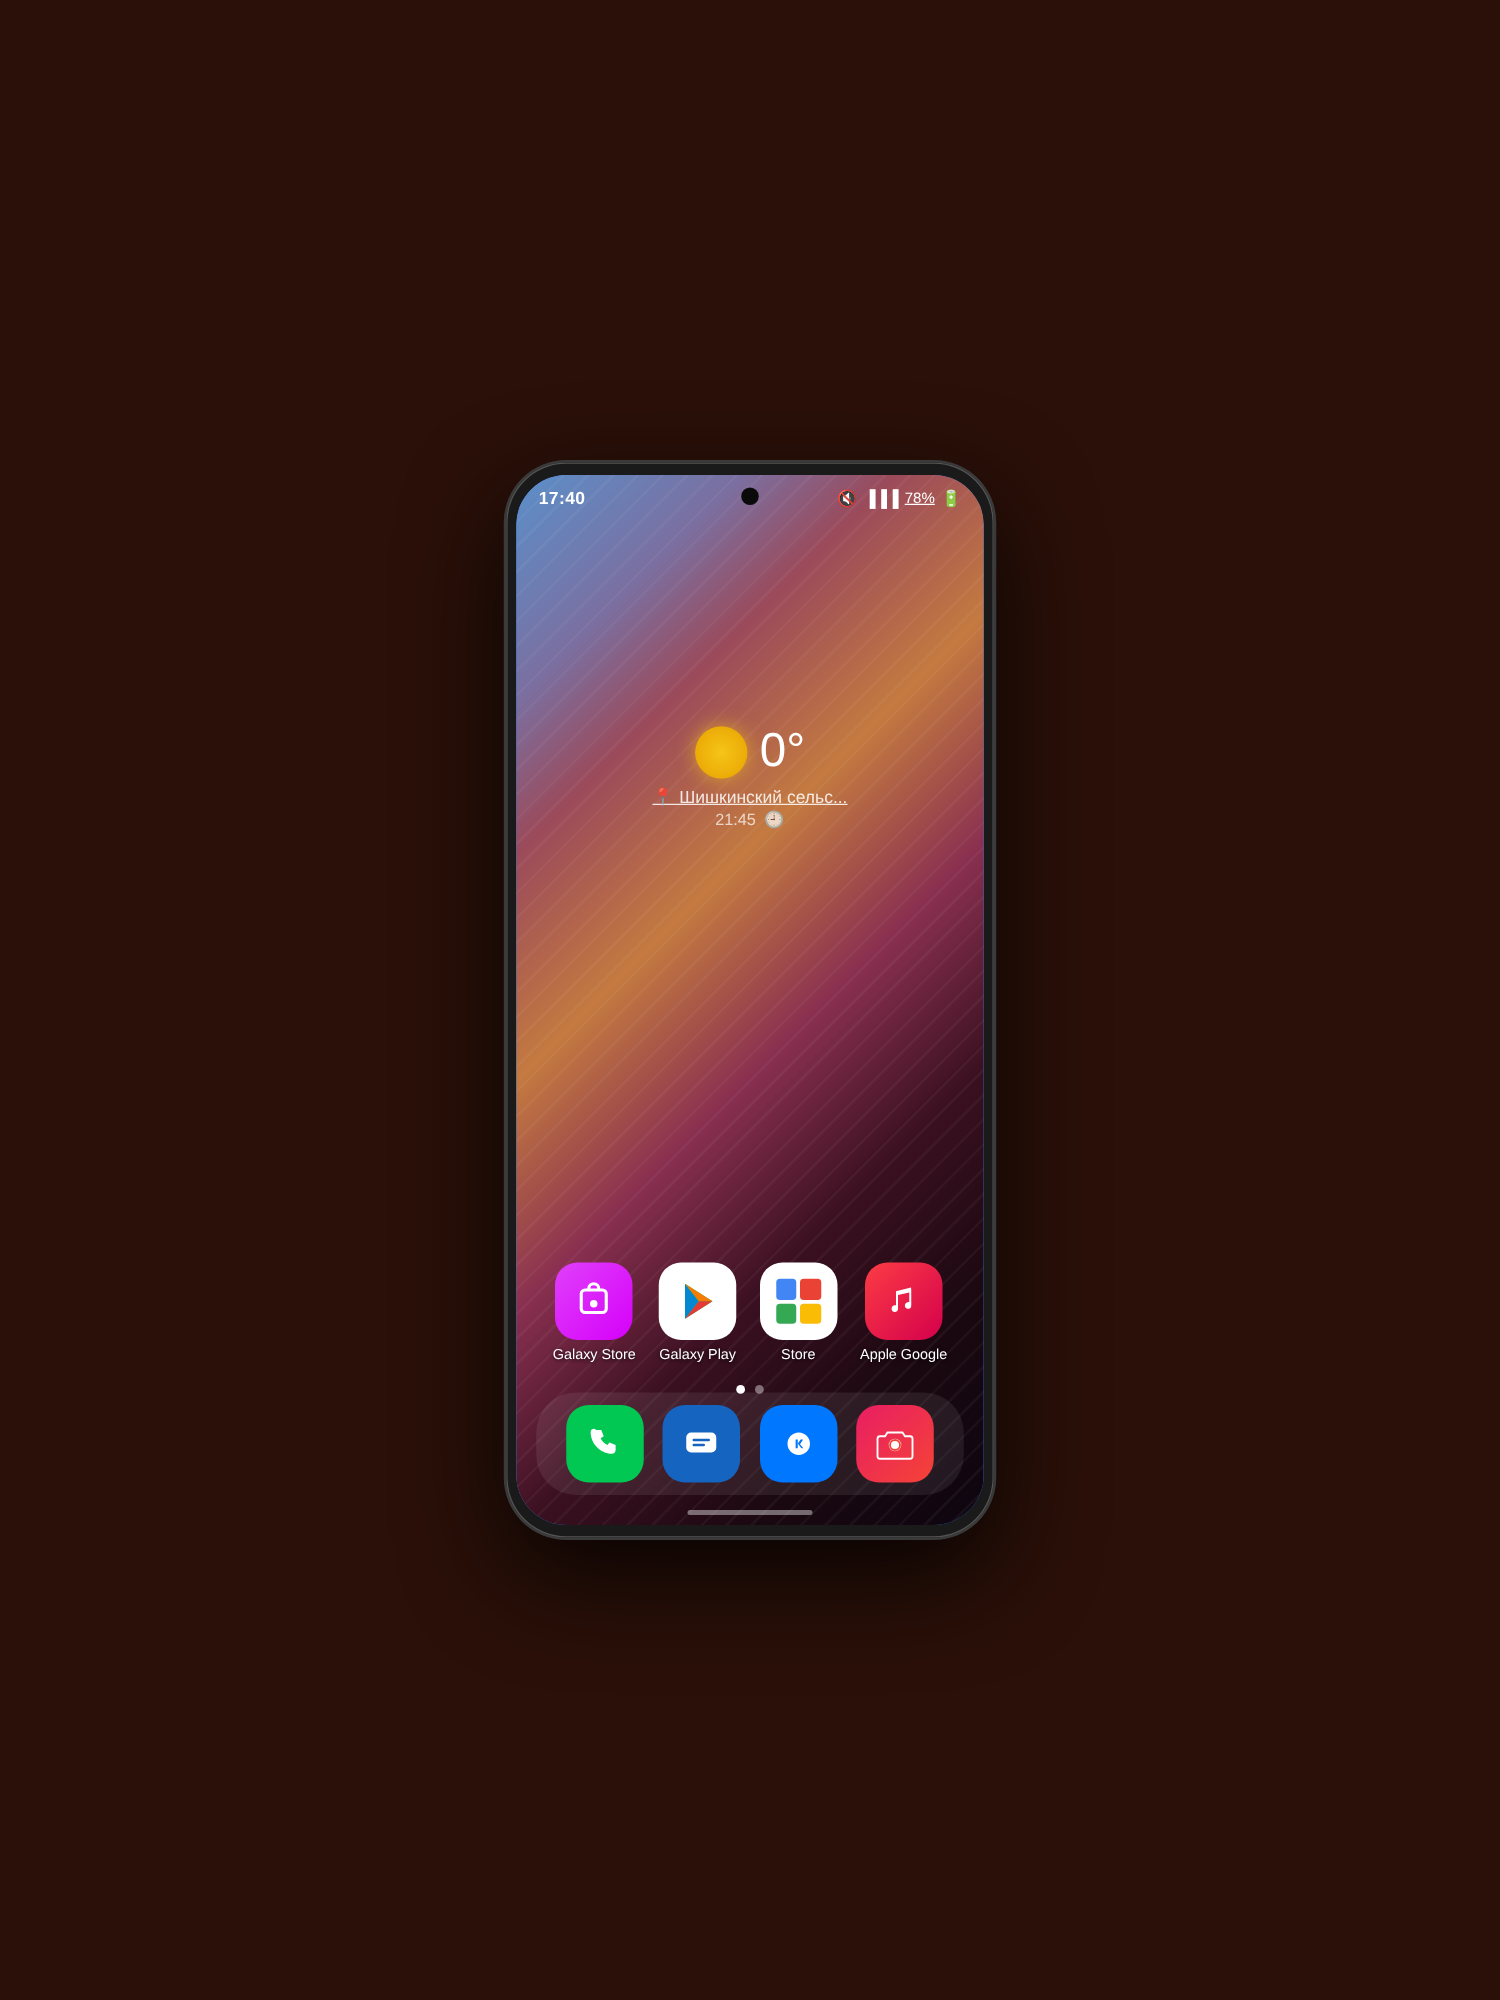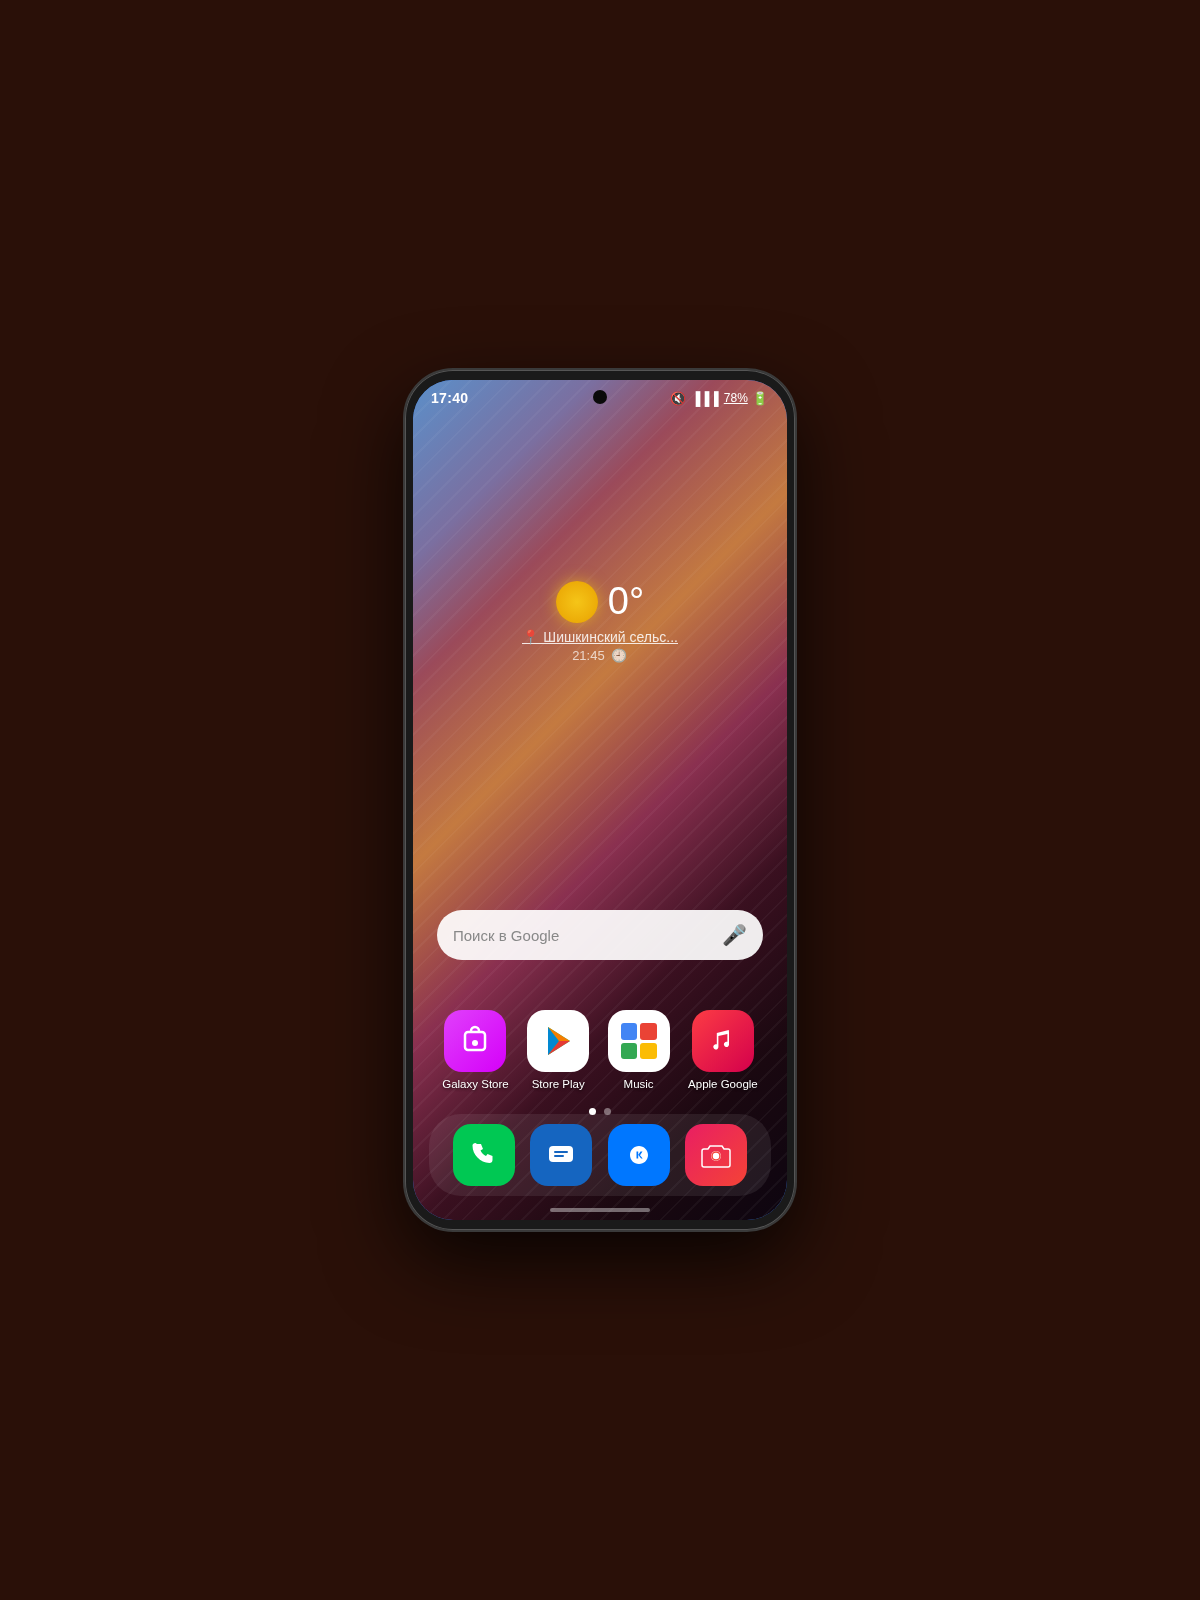--- a/index.html
+++ b/index.html
@@ -350,24 +350,20 @@
         <div class="weather-icon"></div>
         <span class="weather-temp">0°</span>
       </div>
       <div class="weather-location">📍 Шишкинский сельс...</div>
       <div class="weather-time">
         <span>21:45</span>
         <span>🕘</span>
       </div>
     </div>
 
-    <div class="search-bar">
-      <span class="search-placeholder">Поиск в Google</span>
-      <span class="mic-icon">🎤</span>
-    </div>
 
     <div class="app-grid">
       <div class="app-row">
 
         <div class="app-item">
           <div class="app-icon icon-galaxy">
             <svg width="34" height="34" viewBox="0 0 34 34" fill="none">
               <path d="M10 8h14a3 3 0 0 1 3 3v12a3 3 0 0 1-3 3H10a3 3 0 0 1-3-3V11a3 3 0 0 1 3-3z" stroke="white" stroke-width="2.5" fill="none"></path>
               <path d="M13 8V7a4 4 0 0 1 8 0v1" stroke="white" stroke-width="2.5" fill="none"></path>
               <circle cx="17" cy="19" r="3" fill="white"></circle>
@@ -378,33 +374,33 @@
 
         <div class="app-item">
           <div class="app-icon icon-play">
             <svg width="36" height="36" viewBox="0 0 36 36">
               <polygon points="8,4 30,18 8,32" fill="#00c853" opacity="0.9"></polygon>
               <polygon points="8,4 19,18 8,32" fill="#0288d1"></polygon>
               <polygon points="8,4 19,18 30,18" fill="#f57c00"></polygon>
               <polygon points="8,32 19,18 30,18" fill="#e53935"></polygon>
             </svg>
           </div>
-          <span class="app-label">Store Play</span>
+          <span class="app-label">Galaxy Play</span>
         </div>
 
         <div class="app-item">
           <div class="app-icon icon-google">
             <div class="google-grid">
               <div class="google-cell" style="background:#4285f4;"></div>
               <div class="google-cell" style="background:#ea4335;"></div>
               <div class="google-cell" style="background:#34a853;"></div>
               <div class="google-cell" style="background:#fbbc05;"></div>
             </div>
           </div>
-          <span class="app-label">Music</span>
+          <span class="app-label">Store</span>
         </div>
 
         <div class="app-item">
           <div class="app-icon icon-apple-music">
             <svg width="36" height="36" viewBox="0 0 36 36">
               <path d="M24 9v12.5c0 .8-.3 1.5-.9 2-.6.5-1.3.7-2.1.5-1.6-.4-2.5-1.9-2-3.4.3-1 1.2-1.7 2.2-1.9.4-.1.8-.1 1.2 0V11l-9 2v11c0 .8-.3 1.5-.9 2-.6.5-1.3.7-2.1.5-1.6-.4-2.5-1.9-2-3.4.3-1 1.2-1.7 2.2-1.9.4-.1.8-.1 1.2 0V10l12-3z" fill="white"></path>
             </svg>
           </div>
           <span class="app-label">Apple Google</span>
         </div>

